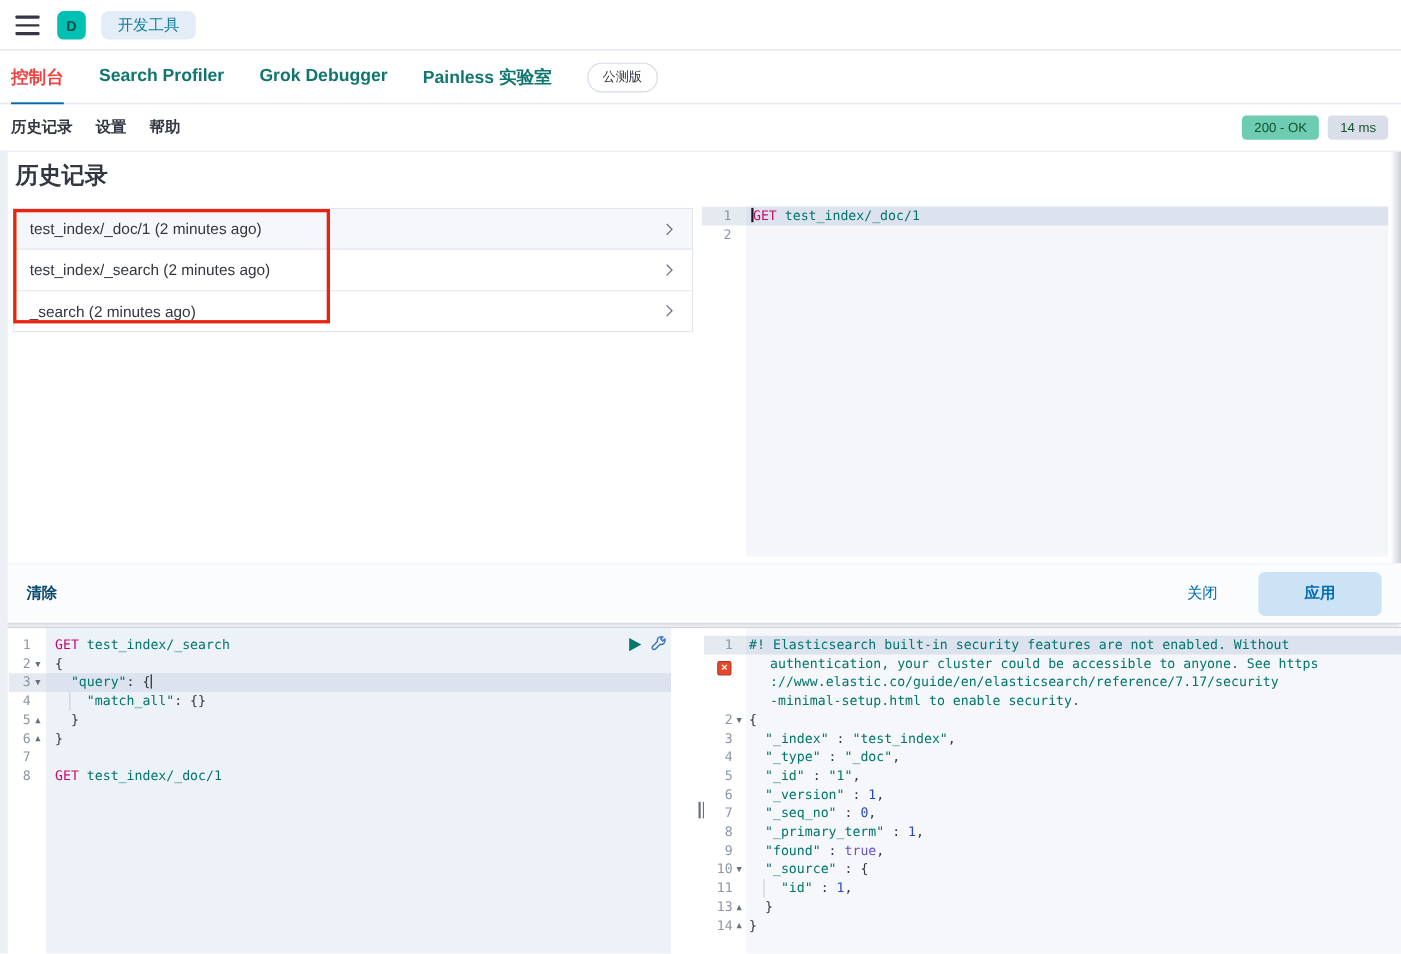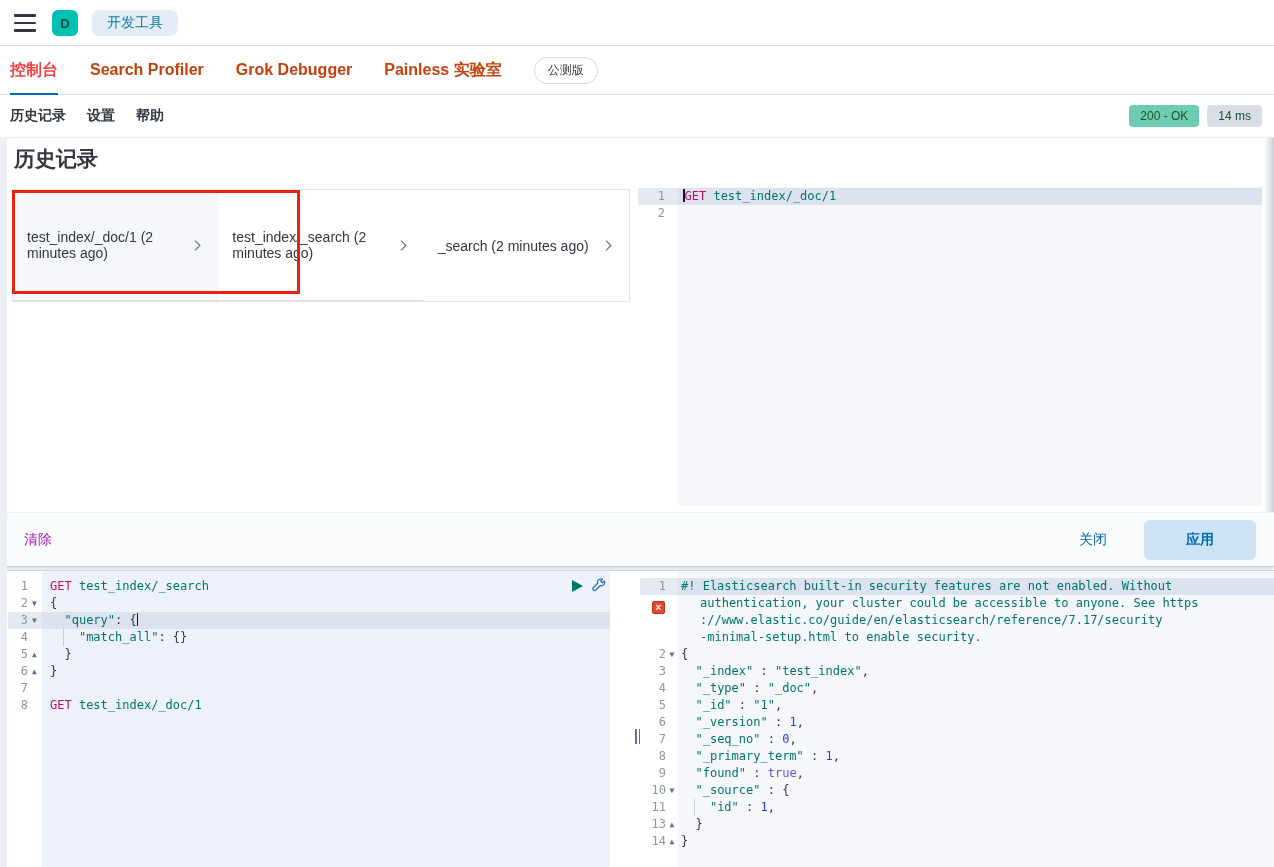--- a/index.html
+++ b/index.html
@@ -15,21 +15,21 @@
   .hamburger span { display:block; height:2.5px; background:#343741; border-radius:1px; margin-bottom:5px; }
   .space-avatar { position:absolute; left:52px; top:10px; width:26px; height:26px; border-radius:6px;
     background:#00BFB3; color:#014D44; font-size:13px; font-weight:700; display:flex; align-items:center; justify-content:center; }
   .breadcrumb-chip { position:absolute; left:92px; top:10px; height:26px; padding:0 15px; border-radius:7px;
     background:#E4ECF7; color:#0D7E9C; font-size:14px; display:flex; align-items:center; cursor:pointer; }
 
   
   .tabsrow { position:absolute; left:0; top:46px; width:1274px; height:49px; background:#fff;
     border-bottom:1px solid #D3DAE6; display:flex; align-items:center; padding-left:10px; }
   .tab { position:relative; height:100%; display:flex; align-items:center; font-size:16px; font-weight:700;
-    color:#c2410c; margin-right:32px; cursor:pointer; white-space:nowrap; }
+    color:#0f766e; margin-right:32px; cursor:pointer; white-space:nowrap; }
   .tab.active { color:#ef4444; }
   .tab.active::after { content:""; position:absolute; left:0; right:0; bottom:-1px; height:2px; background:#006BB4; }
   .tab:last-of-type { margin-right:8px; }
   .beta-badge { border:1px solid #D3DAE6; border-radius:13px; padding:4px 13px; font-size:12px; color:#343741; background:#fff; }
 
   
   .menurow { position:absolute; left:0; top:95px; width:1274px; height:42px; background:#fff;
     display:flex; align-items:center; padding:0 12px 0 10px; }
   .menu-item { font-size:14px; font-weight:600; color:#343741; margin-right:21px; cursor:pointer; }
   .badges { margin-left:auto; display:flex; gap:8px; }
@@ -38,31 +38,31 @@
   .badge.time { background:#D9DEE8; }
 
   
   .flyout { position:absolute; left:0; top:137px; width:1274px; height:430px; background:#fff;
     border-top:1px solid #E9EDF2; border-bottom:1px solid #C8D0DB; box-shadow:0 3px 5px rgba(60,70,90,0.18); }
   .left-strip { position:absolute; left:0; top:137px; width:7px; height:730px; background:#ECEFF4; z-index:40; }
   .flyout .right-shade { position:absolute; right:0; top:0; width:10px; height:100%;
     background:linear-gradient(90deg, rgba(201,207,217,0), #C9CFD9); }
   .flyout-title { position:absolute; left:14px; top:7px; font-size:21px; font-weight:700; color:#343741; }
   .history-list { position:absolute; left:12px; top:51px; width:618px; height:113px;
-    border:1px solid #E0E5EC; display:flex; flex-direction:row; background:#fff; }
+    border:1px solid #E0E5EC; display:flex; flex-direction:column; background:#fff; }
   .history-item { flex:1; display:flex; align-items:center; padding:0 14px; font-size:14px; color:#343741;
     border-bottom:1px solid #D9DFE8; cursor:pointer; background:#fff; }
   .history-item:last-child { border-bottom:none;align-items:center; }
   .history-item.selected { background:#F5F7FA; }
   .history-item .chev { margin-left:auto; display:flex; }
   .red-box { position:absolute; left:12px; top:52px; width:288px; height:104px; border:3px solid #E8240F; z-index:30; pointer-events:none; }
 
   .flyout-footer { position:absolute; left:0; bottom:0; width:100%; height:54px; background:#FBFCFD;
     display:flex; align-items:center; padding:0 18px 0 24px; border-top:1px solid #EFF2F6; }
-  .clear-link { font-size:14px; color:#a21caf; cursor:pointer; }
+  .clear-link { font-size:14px; color:#0c4a6e; cursor:pointer;font-weight:bold; }
   .close-link { margin-left:auto; margin-right:37px; font-size:14px; color:#006BB4; cursor:pointer;text-align:right; }
   .apply-btn { width:112px; height:40px; border:none; border-radius:6px; background:#CBE3F5; color:#006BB4;
     font-family:"Liberation Sans",sans-serif; font-size:14px; font-weight:600; cursor:pointer; }
 
   
   .crow { display:flex; height:17px; font:12px/17px "DejaVu Sans Mono", monospace; white-space:pre; color:#343741; }
   .gut { flex:none; display:flex; color:#8C96A4; }
   .num { display:inline-block; text-align:right; }
   .fold { width:13px; font-size:8px; line-height:17px; text-align:center; color:#69707D; cursor:pointer; }
   .code { flex:1; position:relative; }

